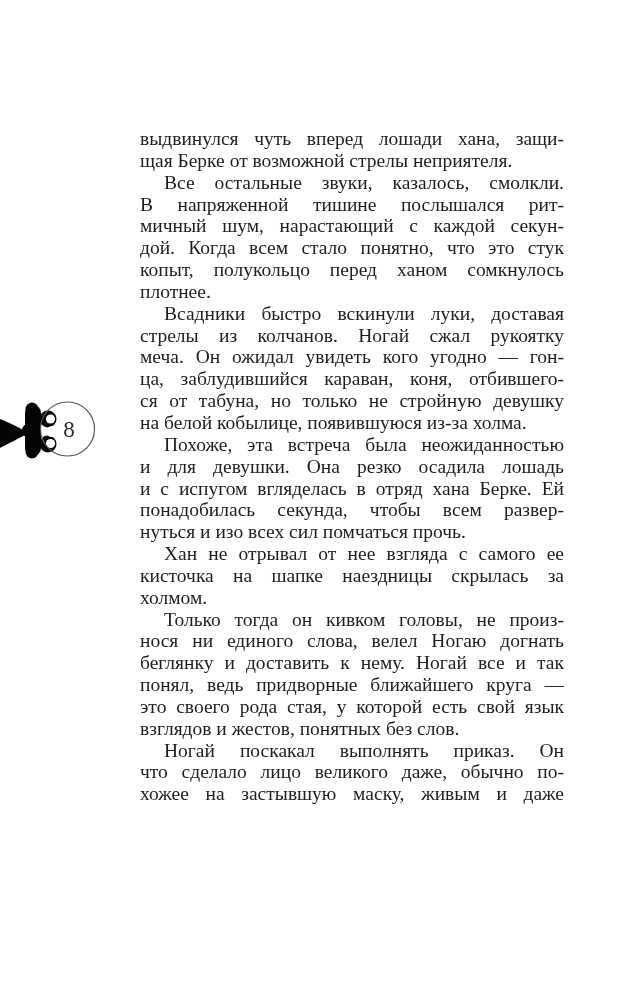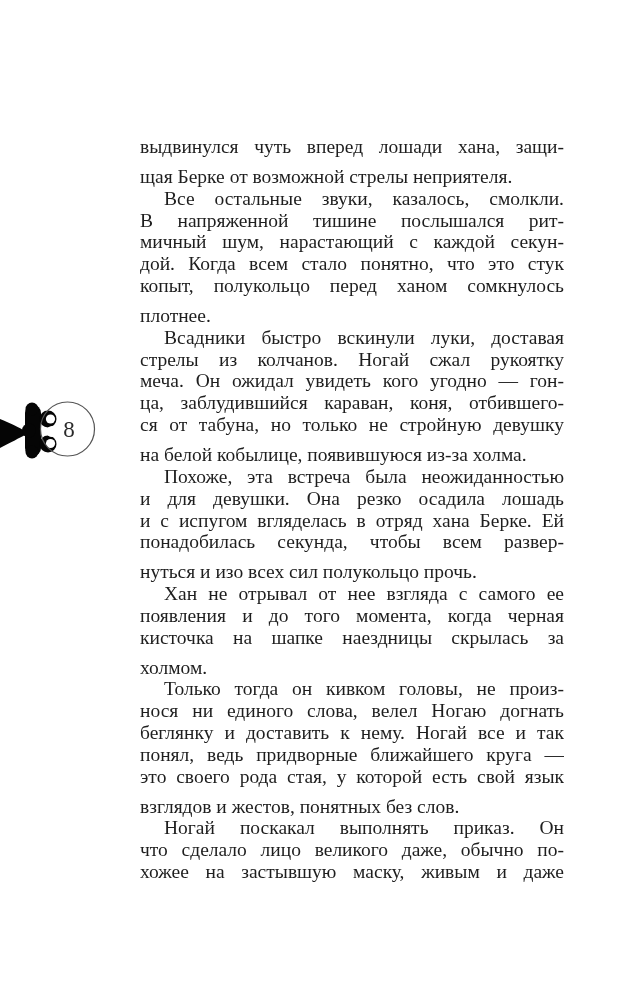--- a/index.html
+++ b/index.html
@@ -11,39 +11,38 @@
     position: relative;
     width: 619px;
     height: 1000px;
     background: #ffffff;
     overflow: hidden;
     font-family: "Liberation Serif", "DejaVu Serif", serif;
   }
   .text-block {
     position: absolute;
     left: 140px;
-    top: 136px;
+    top: 128px;
     width: 424px;
   }
   .line {
     font-size: 19.5px;
     line-height: 21.85px;
     height: 21.85px;
     overflow: hidden;
     color: var(--ink, #1e1e1e);
     text-align: justify;
     text-align-last: justify;
     white-space: normal;
   }
   .line.indent {
     text-indent: 24px;
   }
   .line.last {
     text-align-last: left;
-    margin-top: 8px;
   }
   .page-marker {
     position: absolute;
     left: 0;
     top: 396px;
     width: 100px;
     height: 68px;
   }
   .page-marker svg {
     display: block;
@@ -98,23 +97,22 @@
       <div class="line indent">Всадники быстро вскинули луки, доставая</div>
       <div class="line">стрелы из колчанов. Ногай сжал рукоятку</div>
       <div class="line">меча. Он ожидал увидеть кого угодно — гон-</div>
       <div class="line">ца, заблудившийся караван, коня, отбившего-</div>
       <div class="line">ся от табуна, но только не стройную девушку</div>
       <div class="line last">на белой кобылице, появившуюся из-за холма.</div>
       <div class="line indent">Похоже, эта встреча была неожиданностью</div>
       <div class="line">и для девушки. Она резко осадила лошадь</div>
       <div class="line">и с испугом вгляделась в отряд хана Берке. Ей</div>
       <div class="line">понадобилась секунда, чтобы всем развер-</div>
-      <div class="line last">нуться и изо всех сил полукольцо прочь.</div>
+      <div class="line last">нуться и изо всех сил помчаться прочь.</div>
       <div class="line indent">Хан не отрывал от нее взгляда с самого ее</div>
-      <div class="line">появления и до того момента, когда черная</div>
       <div class="line">кисточка на шапке наездницы скрылась за</div>
       <div class="line last">холмом.</div>
       <div class="line indent">Только тогда он кивком головы, не произ-</div>
       <div class="line">нося ни единого слова, велел Ногаю догнать</div>
       <div class="line">беглянку и доставить к нему. Ногай все и так</div>
       <div class="line">понял, ведь придворные ближайшего круга —</div>
       <div class="line">это своего рода стая, у которой есть свой язык</div>
       <div class="line last">взглядов и жестов, понятных без слов.</div>
       <div class="line indent">Ногай поскакал выполнять приказ. Он</div>
       <div class="line">что сделало лицо великого даже, обычно по-</div>

